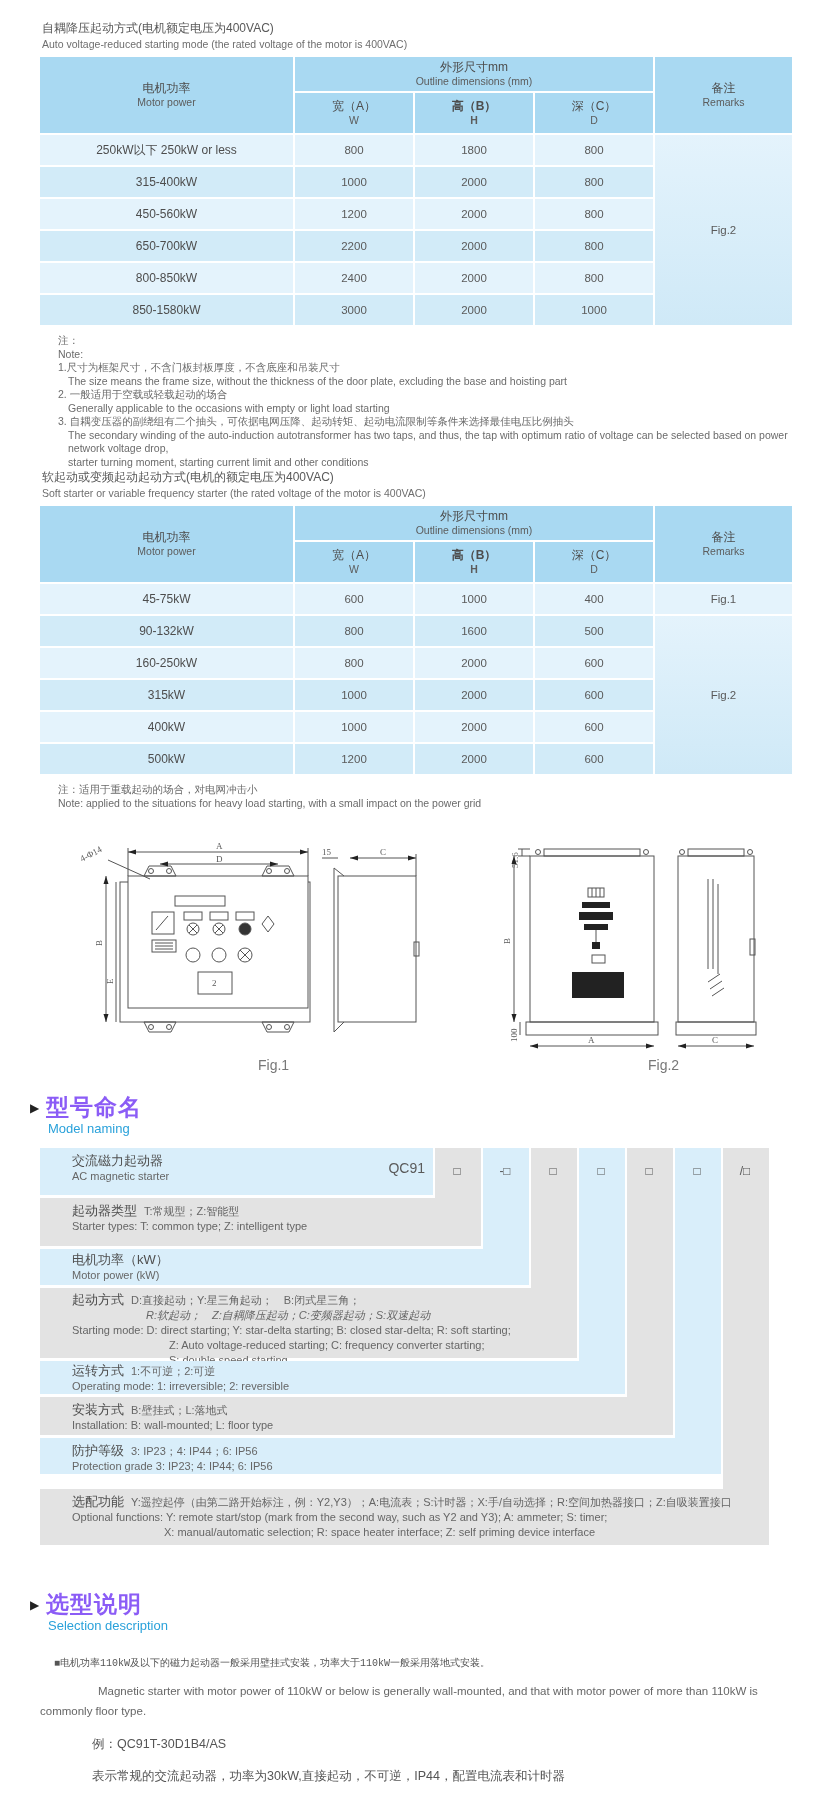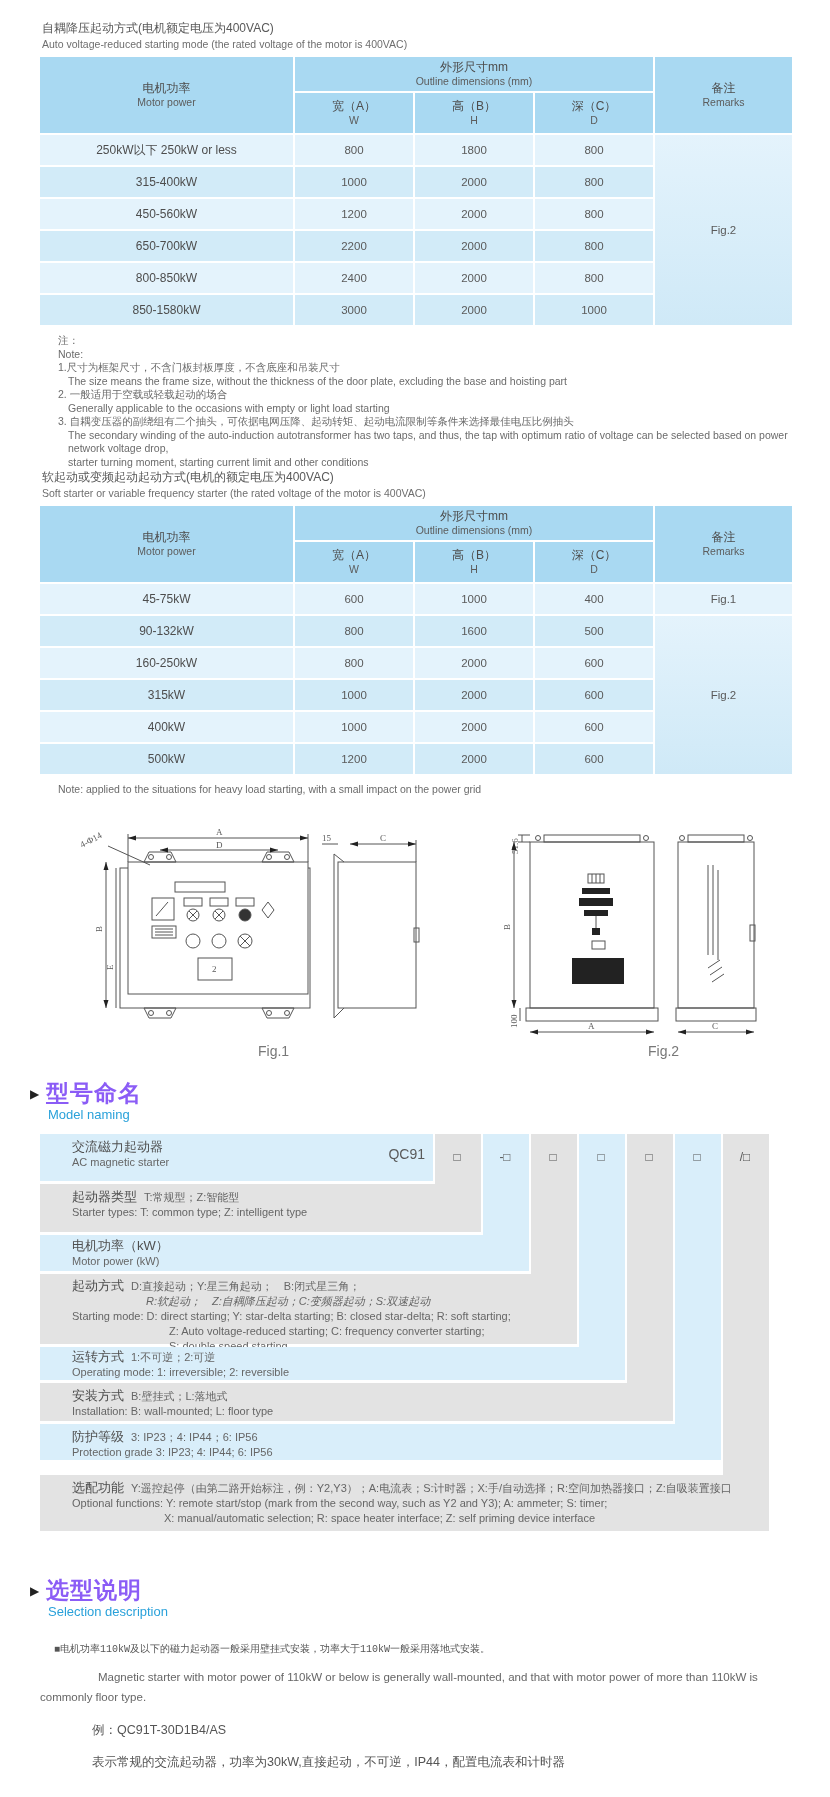--- a/index.html
+++ b/index.html
@@ -13,21 +13,21 @@
 
   
   .dim-table{display:grid;grid-template-columns:253px 118px 118px 118px 137px;grid-template-rows:34px 40px repeat(6,30px);gap:2px;background:#fff;width:748px;}
   .cell{display:flex;flex-direction:column;justify-content:center;align-items:center;font-size:12px;color:#4d4d4d;text-align:center;line-height:15px;}
   .cell .en{font-size:10.5px;color:#5c5c5c;line-height:13px;}
   .head{background:#a9d9f2;}
   .c-motor{grid-column:1;grid-row:1/3;}
   .c-outline{grid-column:2/5;grid-row:1;}
   .c-remarks{grid-column:5;grid-row:1/3;}
   .c-w{grid-column:2;grid-row:2;}
-  .c-h{grid-column:3;grid-row:2;}
+  .c-h{grid-column:3;grid-row:2;font-weight:bold;}
   .c-d{grid-column:4;grid-row:2;}
   .rowA{background:#e4f3fc;}
   .rowB{background:#d2ebf8;}
   .val{font-size:11.5px;color:#5a5a5a;}
   .remark-span{background:linear-gradient(180deg,#e4f3fc,#cfe9f7);font-size:11.5px;color:#5a5a5a;}
 
   
   .notes{margin:9px 0 0 18px;font-size:10.5px;color:#6b6b6b;line-height:13.5px;}
   .notes .en{margin-left:10px;}
   .note-single{margin:8px 0 0 18px;font-size:10.5px;color:#6b6b6b;line-height:14px;}
@@ -207,20 +207,21 @@
 
     <div class="cell rowB" style="grid-column:1;grid-row:8">500kW</div>
     <div class="cell rowB val" style="grid-column:2;grid-row:8">1200</div>
     <div class="cell rowB val" style="grid-column:3;grid-row:8">2000</div>
     <div class="cell rowB val" style="grid-column:4;grid-row:8">600</div>
 
     <div class="cell remark-span" style="grid-column:5;grid-row:4/9">Fig.2</div>
   </div>
 
   <div class="note-single">
+    <div>注：适用于重载起动的场合，对电网冲击小</div>
     <div>Note: applied to the situations for heavy load starting, with a small impact on the power grid</div>
   </div>
 
   <div class="figs">
     <svg width="740" height="252" viewBox="0 0 740 252">
 
       <g>
         <rect x="60" y="58" width="190" height="140"></rect>
         <rect x="68" y="52" width="180" height="132" style="fill:#fff"></rect>
 

